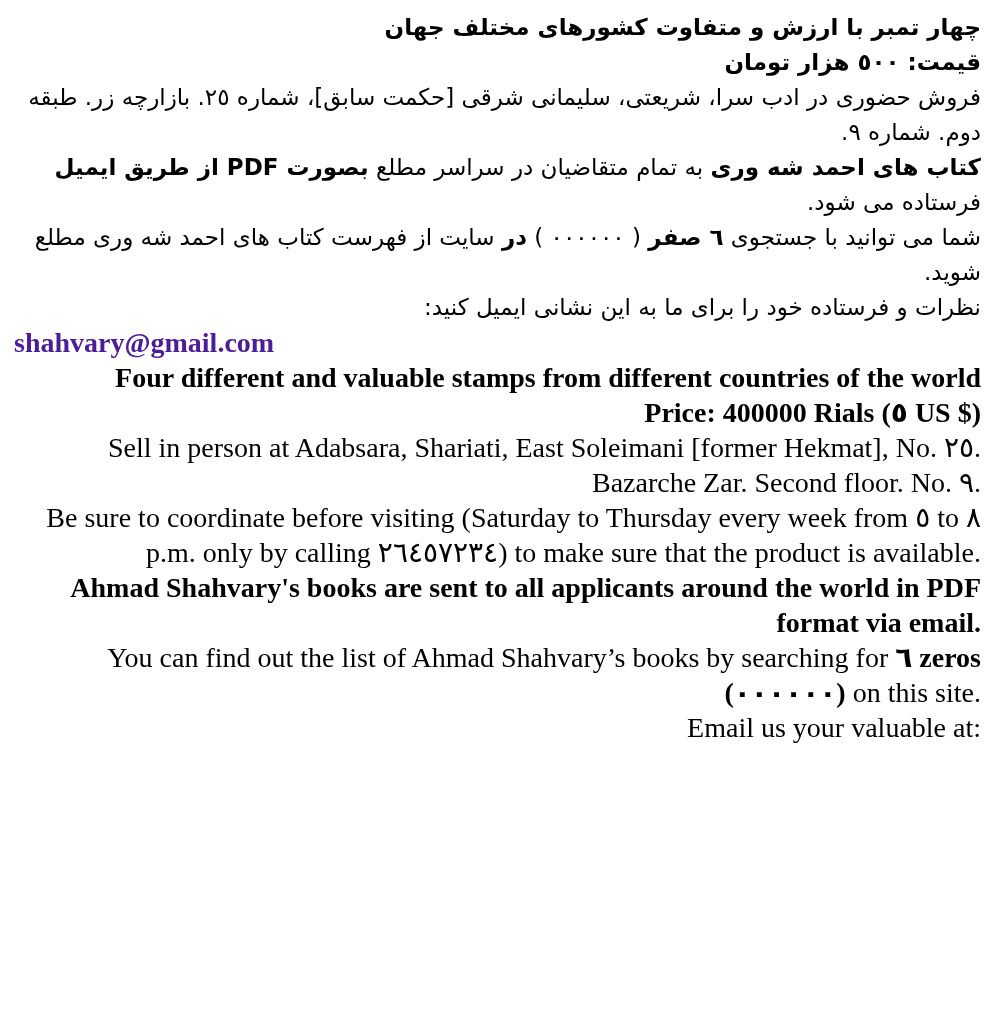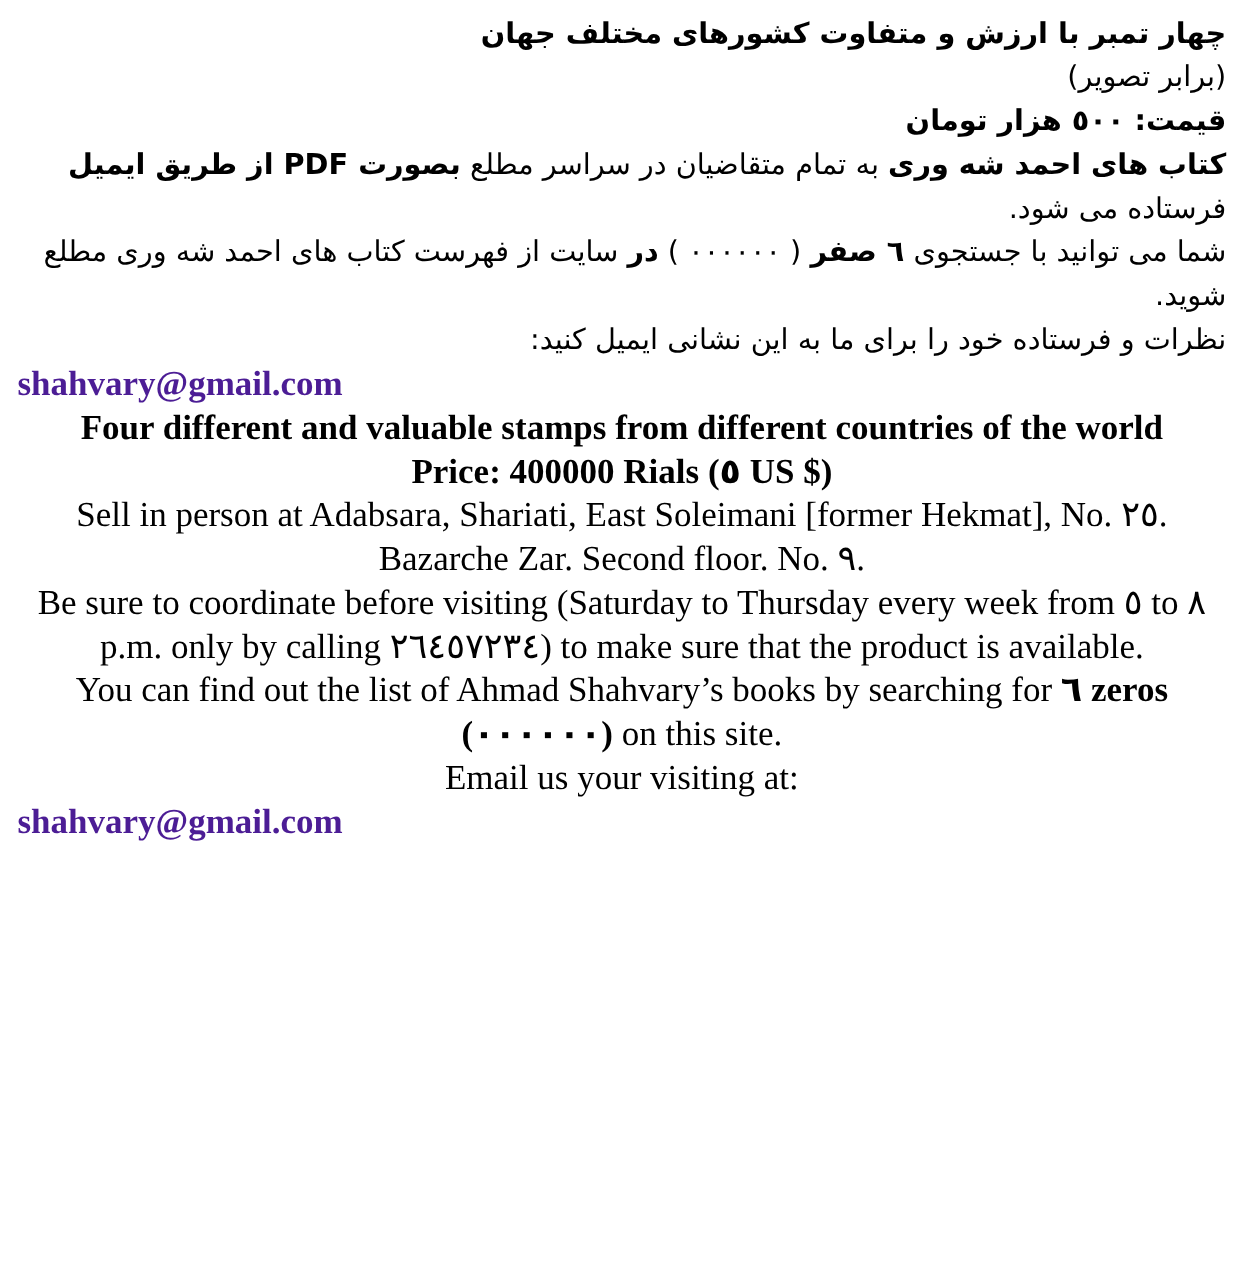--- a/index.html
+++ b/index.html
@@ -19,21 +19,21 @@
   .fa {
     direction: rtl;
     text-align: right;
     font-family: "DejaVu Sans", sans-serif;
     font-size: 23px;
     line-height: 35px;
     color: #000000;
   }
   .en {
     direction: ltr;
-    text-align: center;
+    text-align: right;
     font-family: "Liberation Serif", "DejaVu Sans", serif;
     font-size: 28px;
     line-height: 35px;
     color: #000000;
   }
   .b { font-weight: bold; }
   .red { color: #000000; font-weight: bold; }
   .email-link {
     display: inline-block;
     color: #4c1d95;
@@ -44,43 +44,44 @@
     line-height: 35px;
   }
 </style>
 </head>
 <body>
 
 <div class="page">
 
   <p class="fa b">چهار تمبر با ارزش و متفاوت کشورهای مختلف جهان</p>
 
-  <p class="fa">(برابر تصویر)</p>
 
   <p class="fa red">قیمت: ٥٠٠ هزار تومان</p>
 
+  <p class="fa">فروش حضوری در ادب سرا، شریعتی، سلیمانی شرقی [حکمت سابق]، شماره ٢٥. بازارچه زر. طبقه دوم. شماره ٩.</p>
 
 
   <p class="fa"><span class="b">کتاب های احمد شه وری</span><span> به تمام متقاضیان در سراسر مطلع </span><span class="b">بصورت PDF  از طریق ایمیل</span><span> فرستاده می شود.</span></p>
 
   <p class="fa"><span>شما می توانید با جستجوی </span><span class="b">٦ صفر</span><span> ( ٠٠٠٠٠٠ ) </span><span class="b">در</span><span> سایت از فهرست کتاب های احمد شه وری مطلع شوید.</span></p>
 
   <p class="fa">نظرات و فرستاده خود را برای ما به این نشانی ایمیل کنید:</p>
 
   <p><a href="#" class="email-link">shahvary@gmail.com</a></p>
 
   <p class="en b">Four different and valuable stamps from different countries of the world</p>
 
 
   <p class="en red">Price: 400000 Rials (٥ US $)</p>
 
   <p class="en">Sell in person at Adabsara, Shariati, East Soleimani [former Hekmat], No. ٢٥. Bazarche Zar. Second floor. No. ٩.</p>
 
   <p class="en">Be sure to coordinate before visiting (Saturday to Thursday every week from ٥ to ٨ p.m. only by calling ٢٦٤٥٧٢٣٤) to make sure that the product is available.</p>
 
+  <p class="en b">Ahmad Shahvary's books are sent to all applicants around the world in PDF format via email.</p>
 
   <p class="en"><span>You can find out the list of Ahmad Shahvary’s books by searching for </span><span class="b">٦ zeros (٠٠٠٠٠٠)</span><span> on this site.</span></p>
 
-  <p class="en">Email us your visiting at:</p>
+  <p class="en">Email us your valuable at:</p>
 
   <p><a href="#" class="email-link">shahvary@gmail.com</a></p>
 
 </div>
 
 </body></html>

